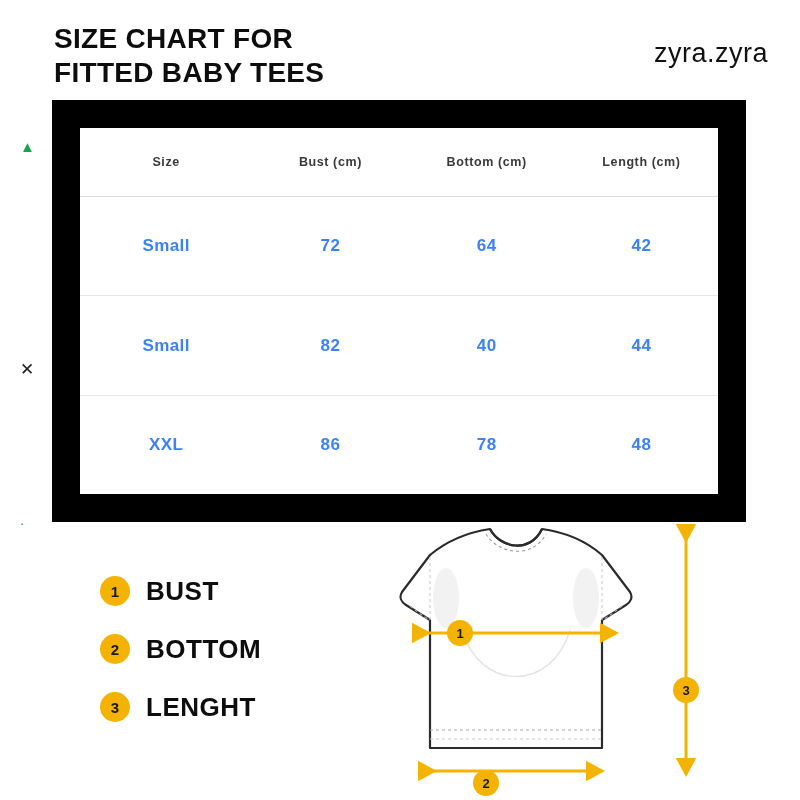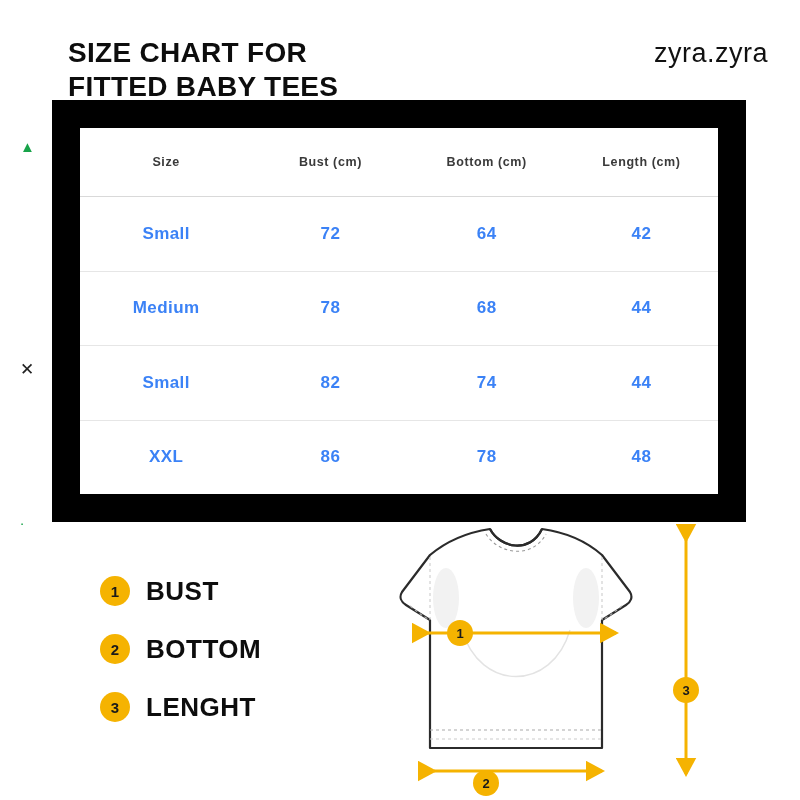--- a/index.html
+++ b/index.html
@@ -29,21 +29,21 @@
     right: 32px;
     height: 72px;
   }
   .title {
     font-size: 28px;
     font-weight: bold;
     line-height: 1.22;
     letter-spacing: 0.3px;
     color: #0d0d0d;
     white-space: pre-line;
-    margin: 16px;
+    margin: 2px;
   }
   .brand {
     position: absolute;
     top: 18px;
     right: 0;
     font-size: 27px;
     font-weight: normal;
     letter-spacing: 0.5px;
     color: #111111;
   }
@@ -212,29 +212,23 @@
         </tr>
       </thead>
       <tbody>
         <tr>
           <td>Small</td>
           <td>72</td>
           <td>64</td>
           <td>42</td>
         </tr>
         <tr>
-          <td>Medium</td>
-          <td>78</td>
-          <td>68</td>
-          <td>44</td>
-        </tr>
-        <tr>
           <td>Small</td>
           <td>82</td>
-          <td>74</td>
+          <td>40</td>
           <td>44</td>
         </tr>
         <tr>
           <td>XXL</td>
           <td>86</td>
           <td>78</td>
           <td>48</td>
         </tr>
       </tbody>
     </table>

